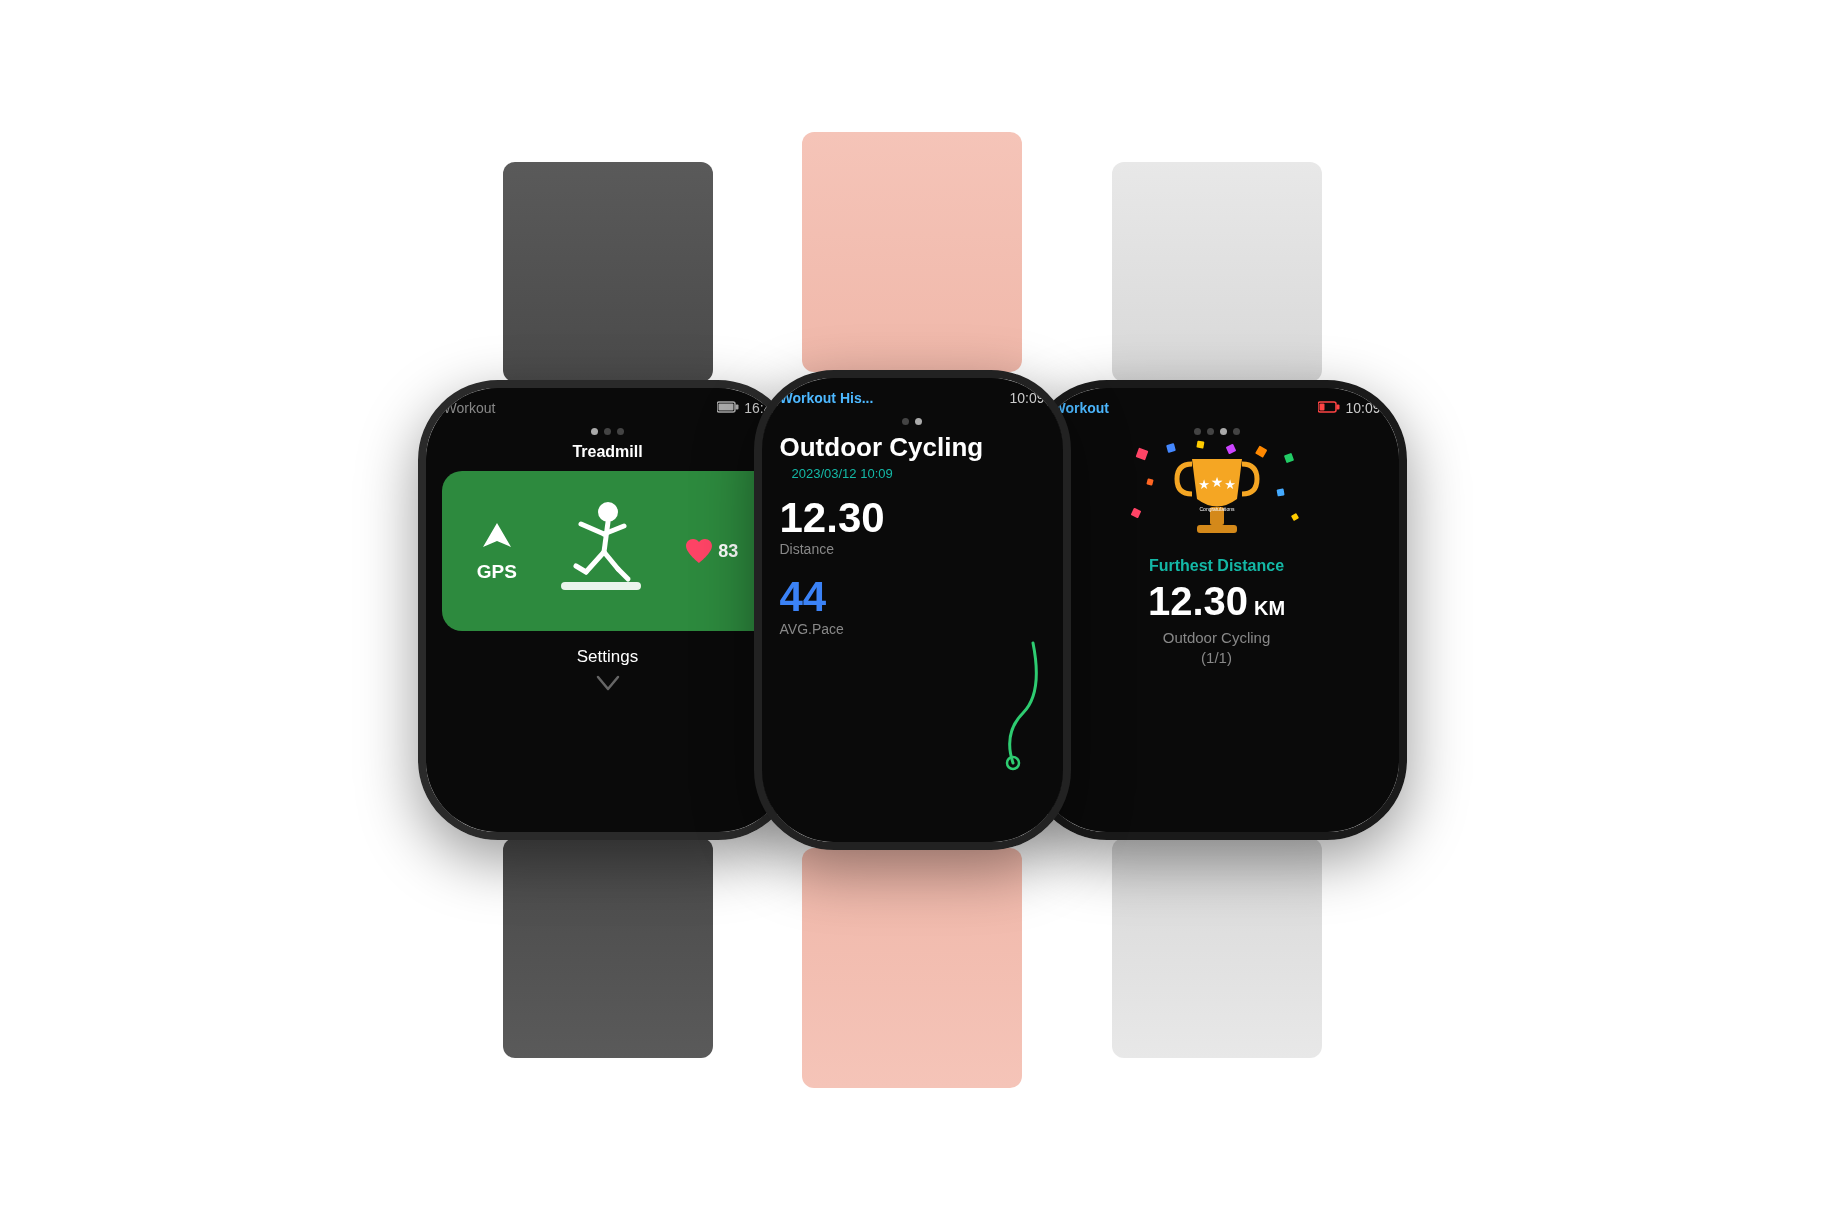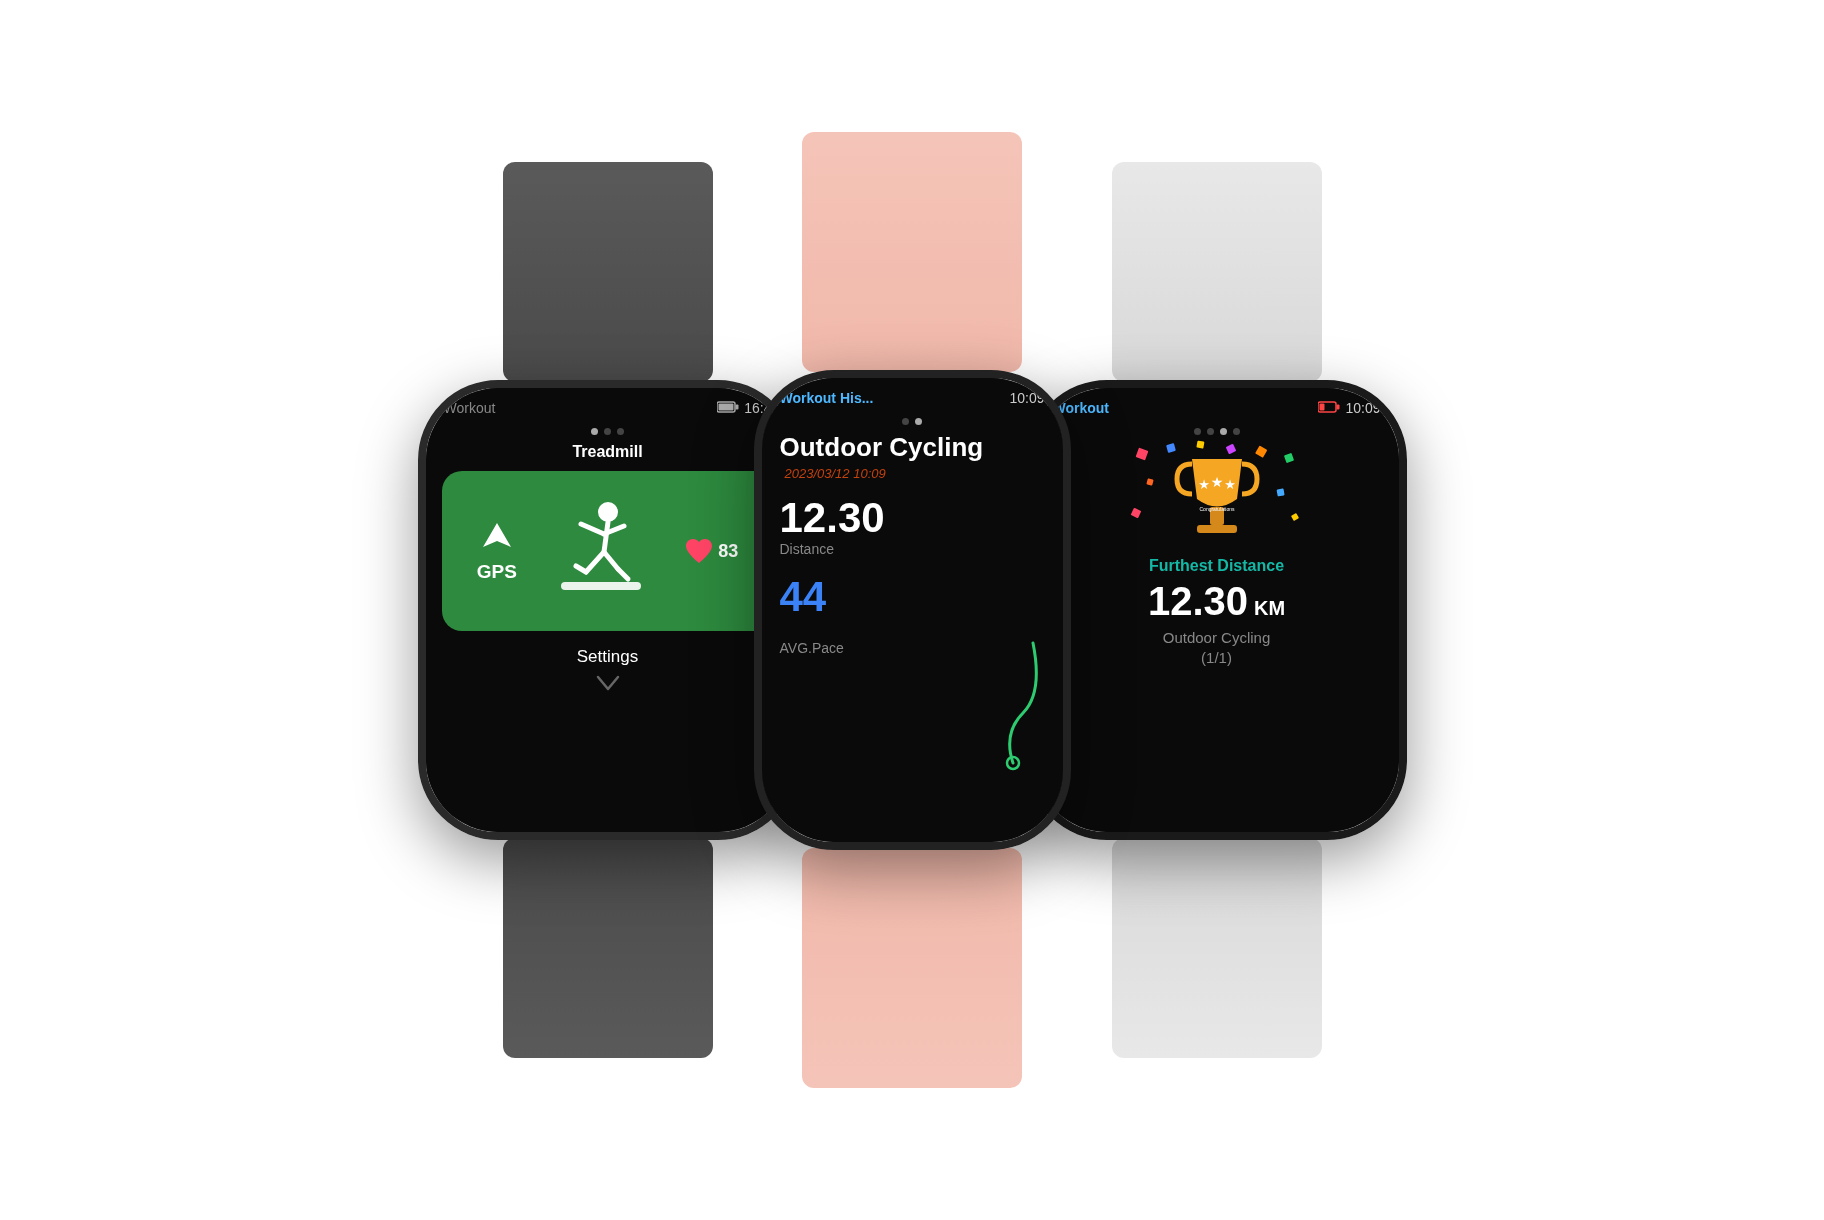--- a/index.html
+++ b/index.html
@@ -226,23 +226,22 @@
 
     .w2-activity-title {
       font-size: 26px;
       font-weight: 700;
       color: #ffffff;
       line-height: 1.1;
     }
 
     .w2-date {
       font-size: 13px;
-      color: #c2410c;
-      padding: 2px 23px 10px;
-      font-style: italic;
+      color: #14b8a6;
+      padding: 2px 30px 10px;
     }
 
     .w2-metric {
       padding: 6px 18px;
     }
 
     .w2-metric-value {
       font-size: 42px;
       font-weight: 700;
       color: #ffffff;
@@ -261,21 +260,20 @@
 
     .w2-metric2-value {
       font-size: 42px;
       font-weight: 700;
       color: #3b82f6;
     }
 
     .w2-metric2-label {
       font-size: 14px;
       color: #888;
-      margin-top: 19px;
     }
 
     
     .w3-trophy {
       display: flex;
       justify-content: center;
       padding: 10px 0 8px;
       font-size: 80px;
       line-height: 1;
     }

